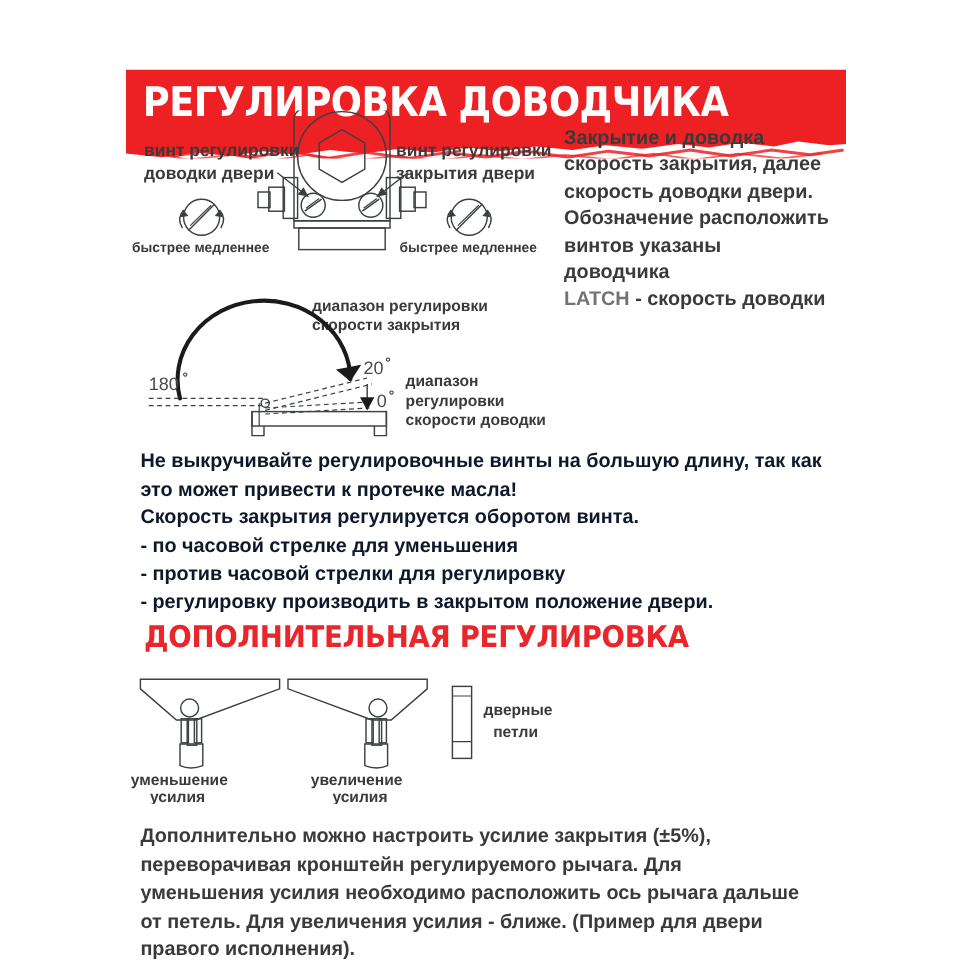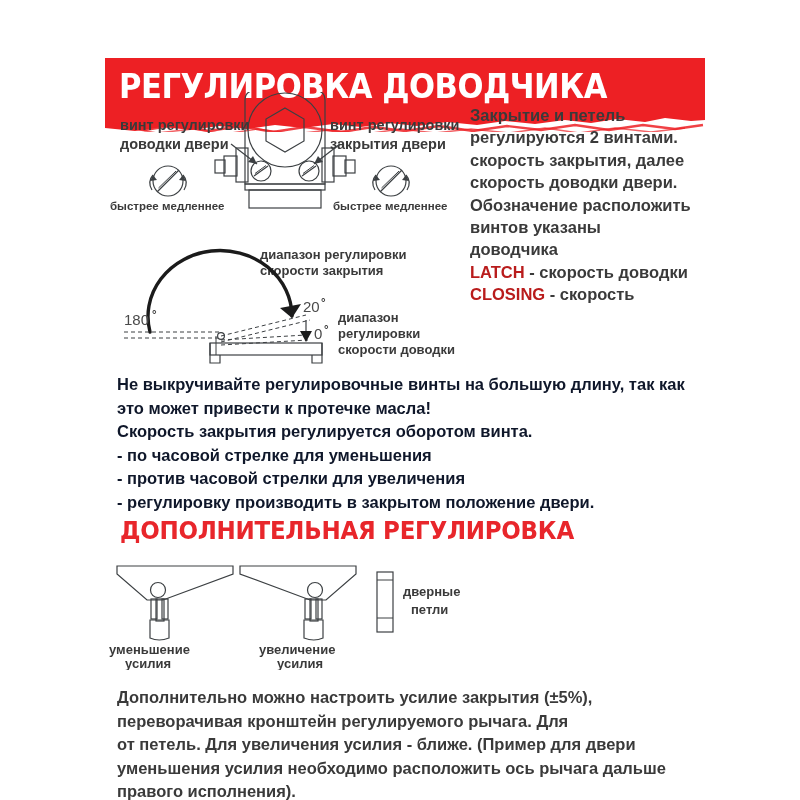--- a/index.html
+++ b/index.html
@@ -68,21 +68,21 @@
   .right-text {
     position: absolute;
     left: 470px;
     top: 104px;
     width: 322px;
     font-size: 16.5px;
     line-height: 22.4px;
     color: #3a3a3a;
     font-weight: 600;
   }
-  .red { color: #b91c1c; }
+  .red { color: #737373; }
 
   .mid-text {
     position: absolute;
     left: 117px;
     top: 373px;
     width: 600px;
     font-size: 16.5px;
     line-height: 23.5px;
     color: #0f172a;
     font-weight: 600;
@@ -256,41 +256,37 @@
         <line class="stroke-thin" x1="106" y1="104" x2="106" y2="123"></line>
       </g>
 
       <text class="lbl-cap" x="228" y="90">диапазон</text>
       <text class="lbl-cap" x="228" y="106">регулировки</text>
       <text class="lbl-cap" x="228" y="122">скорости доводки</text>
     </svg>
   </div>
 
   <div class="right-text">
-    <div>Закрытие и петель</div>
-    <div>регулируются 2 винтами.</div>
+    <div>Закрытие и доводка</div>
     <div>скорость закрытия, далее</div>
     <div>скорость доводки двери.</div>
     <div>Обозначение расположить</div>
     <div>винтов указаны</div>
     <div>доводчика</div>
     <div>
       <span class="red">LATCH</span><span> - скорость доводки</span>
     </div>
-    <div>
-      <span class="red">CLOSING</span><span> - скорость</span>
-    </div>
   </div>
 
   <div class="mid-text">
     <div>Не выкручивайте регулировочные винты на большую длину, так как</div>
     <div>это может привести к протечке масла!</div>
     <div>Скорость закрытия регулируется оборотом винта.</div>
     <div>- по часовой стрелке для уменьшения</div>
-    <div>- против часовой стрелки для увеличения</div>
+    <div>- против часовой стрелки для регулировку</div>
     <div>- регулировку производить в закрытом положение двери.</div>
   </div>
 
   <div class="section-heading">ДОПОЛНИТЕЛЬНАЯ РЕГУЛИРОВКА</div>
 
   <div class="diagram" id="bracket-diagram">
     <svg width="400" height="112" viewBox="0 0 400 112">
 
       <g>
         <path class="stroke" d="M14,8 L130,8 L130,16 L60,42 L44,42 L14,16 Z"></path>
@@ -320,18 +316,18 @@
         <line class="stroke-thin" x1="274" y1="60" x2="290" y2="60"></line>
       </g>
       <text class="lbl-cap" x="300" y="38">дверные</text>
       <text class="lbl-cap" x="308" y="56">петли</text>
     </svg>
   </div>
 
   <div class="bottom-text">
     <div>Дополнительно можно настроить усилие закрытия (±5%),</div>
     <div>переворачивая кронштейн регулируемого рычага. Для</div>
+    <div>уменьшения усилия необходимо расположить ось рычага дальше</div>
     <div>от петель. Для увеличения усилия - ближе. (Пример для двери</div>
-    <div>уменьшения усилия необходимо расположить ось рычага дальше</div>
     <div>правого исполнения).</div>
   </div>
 
 </div>
 
 </body></html>

